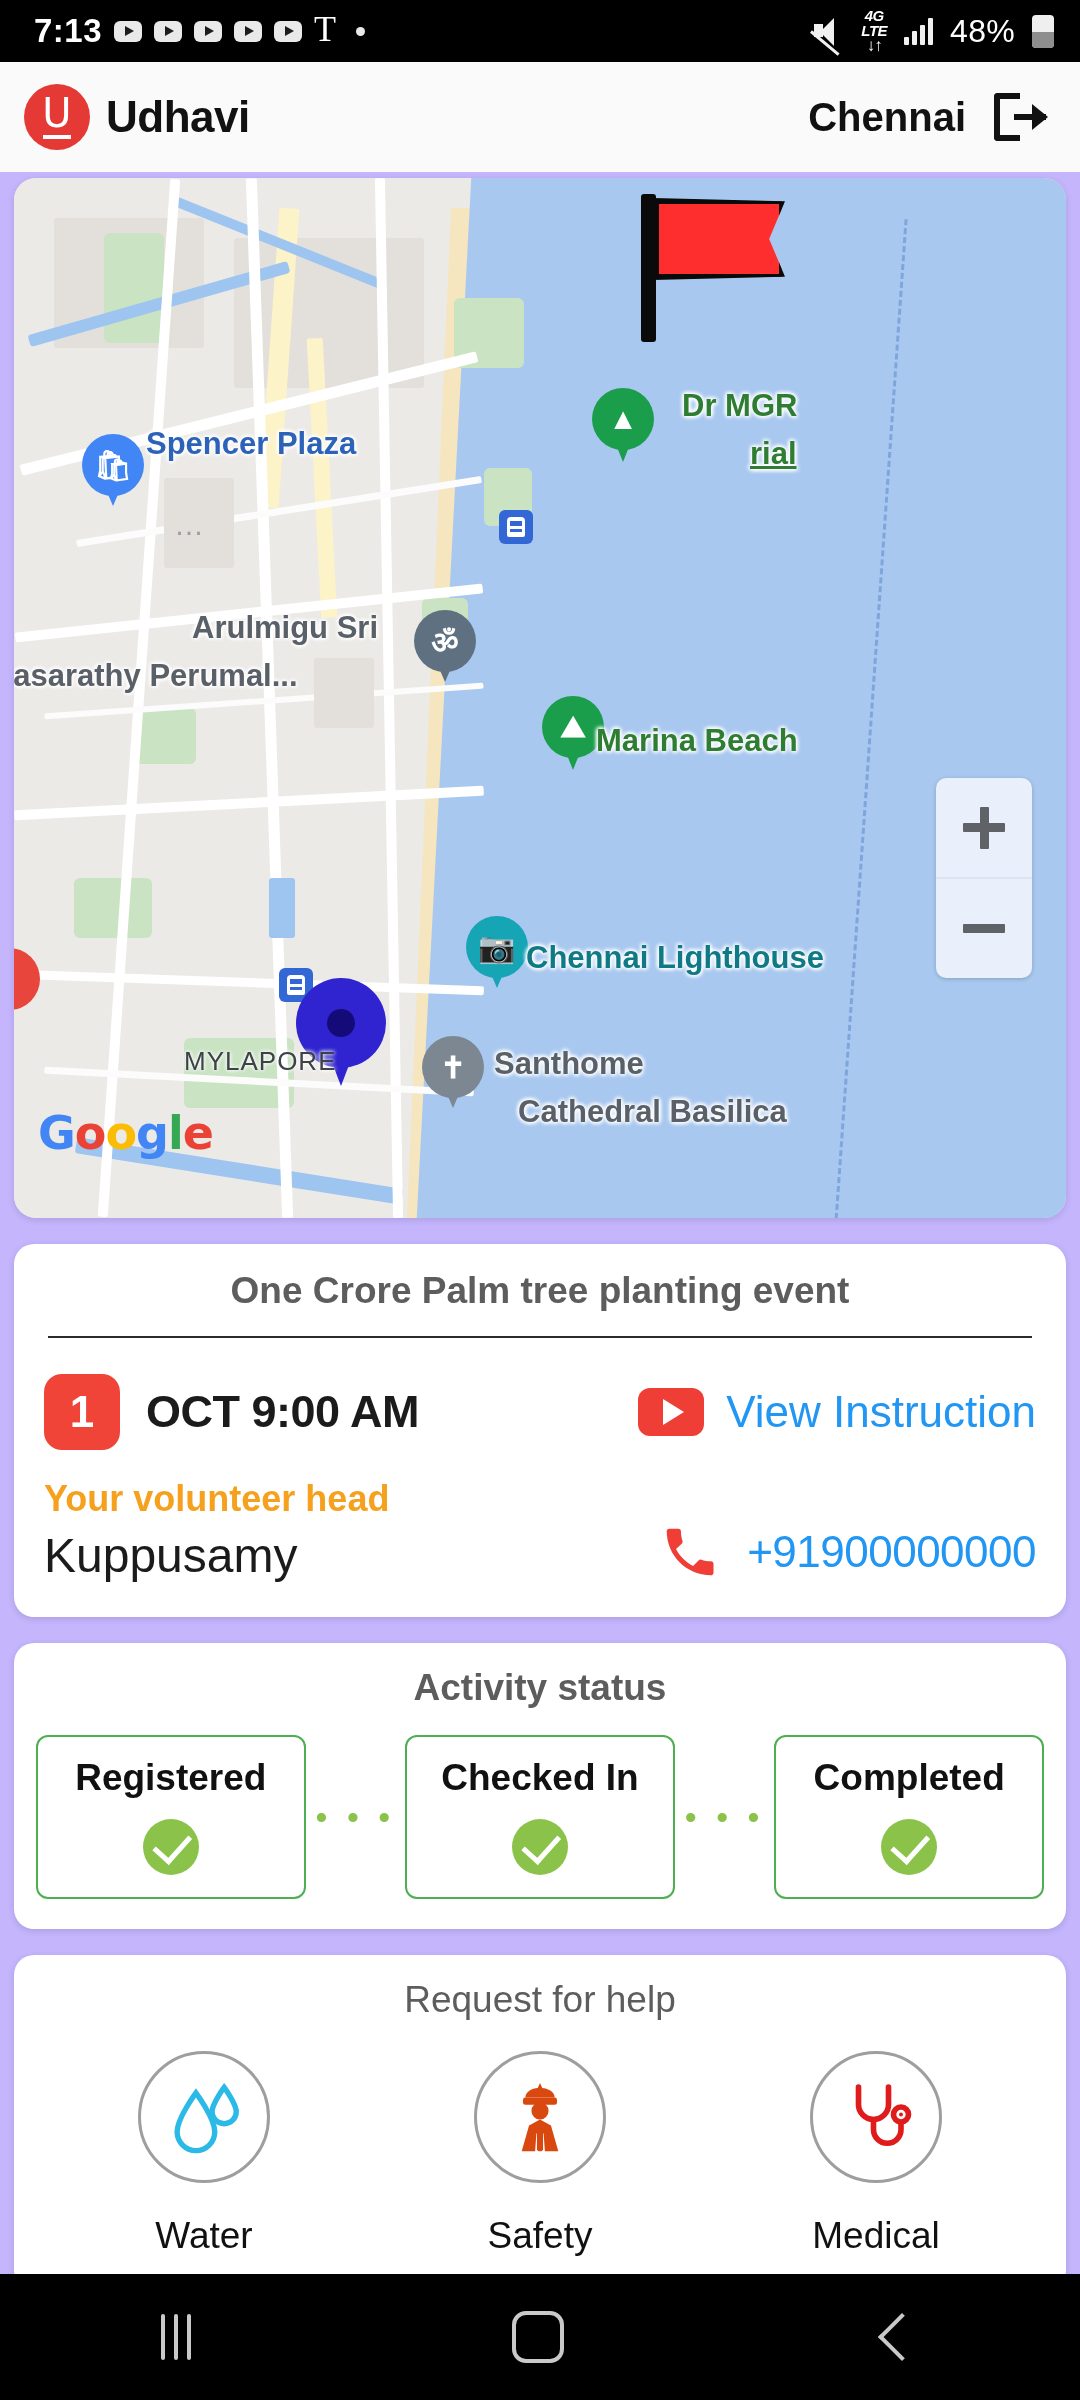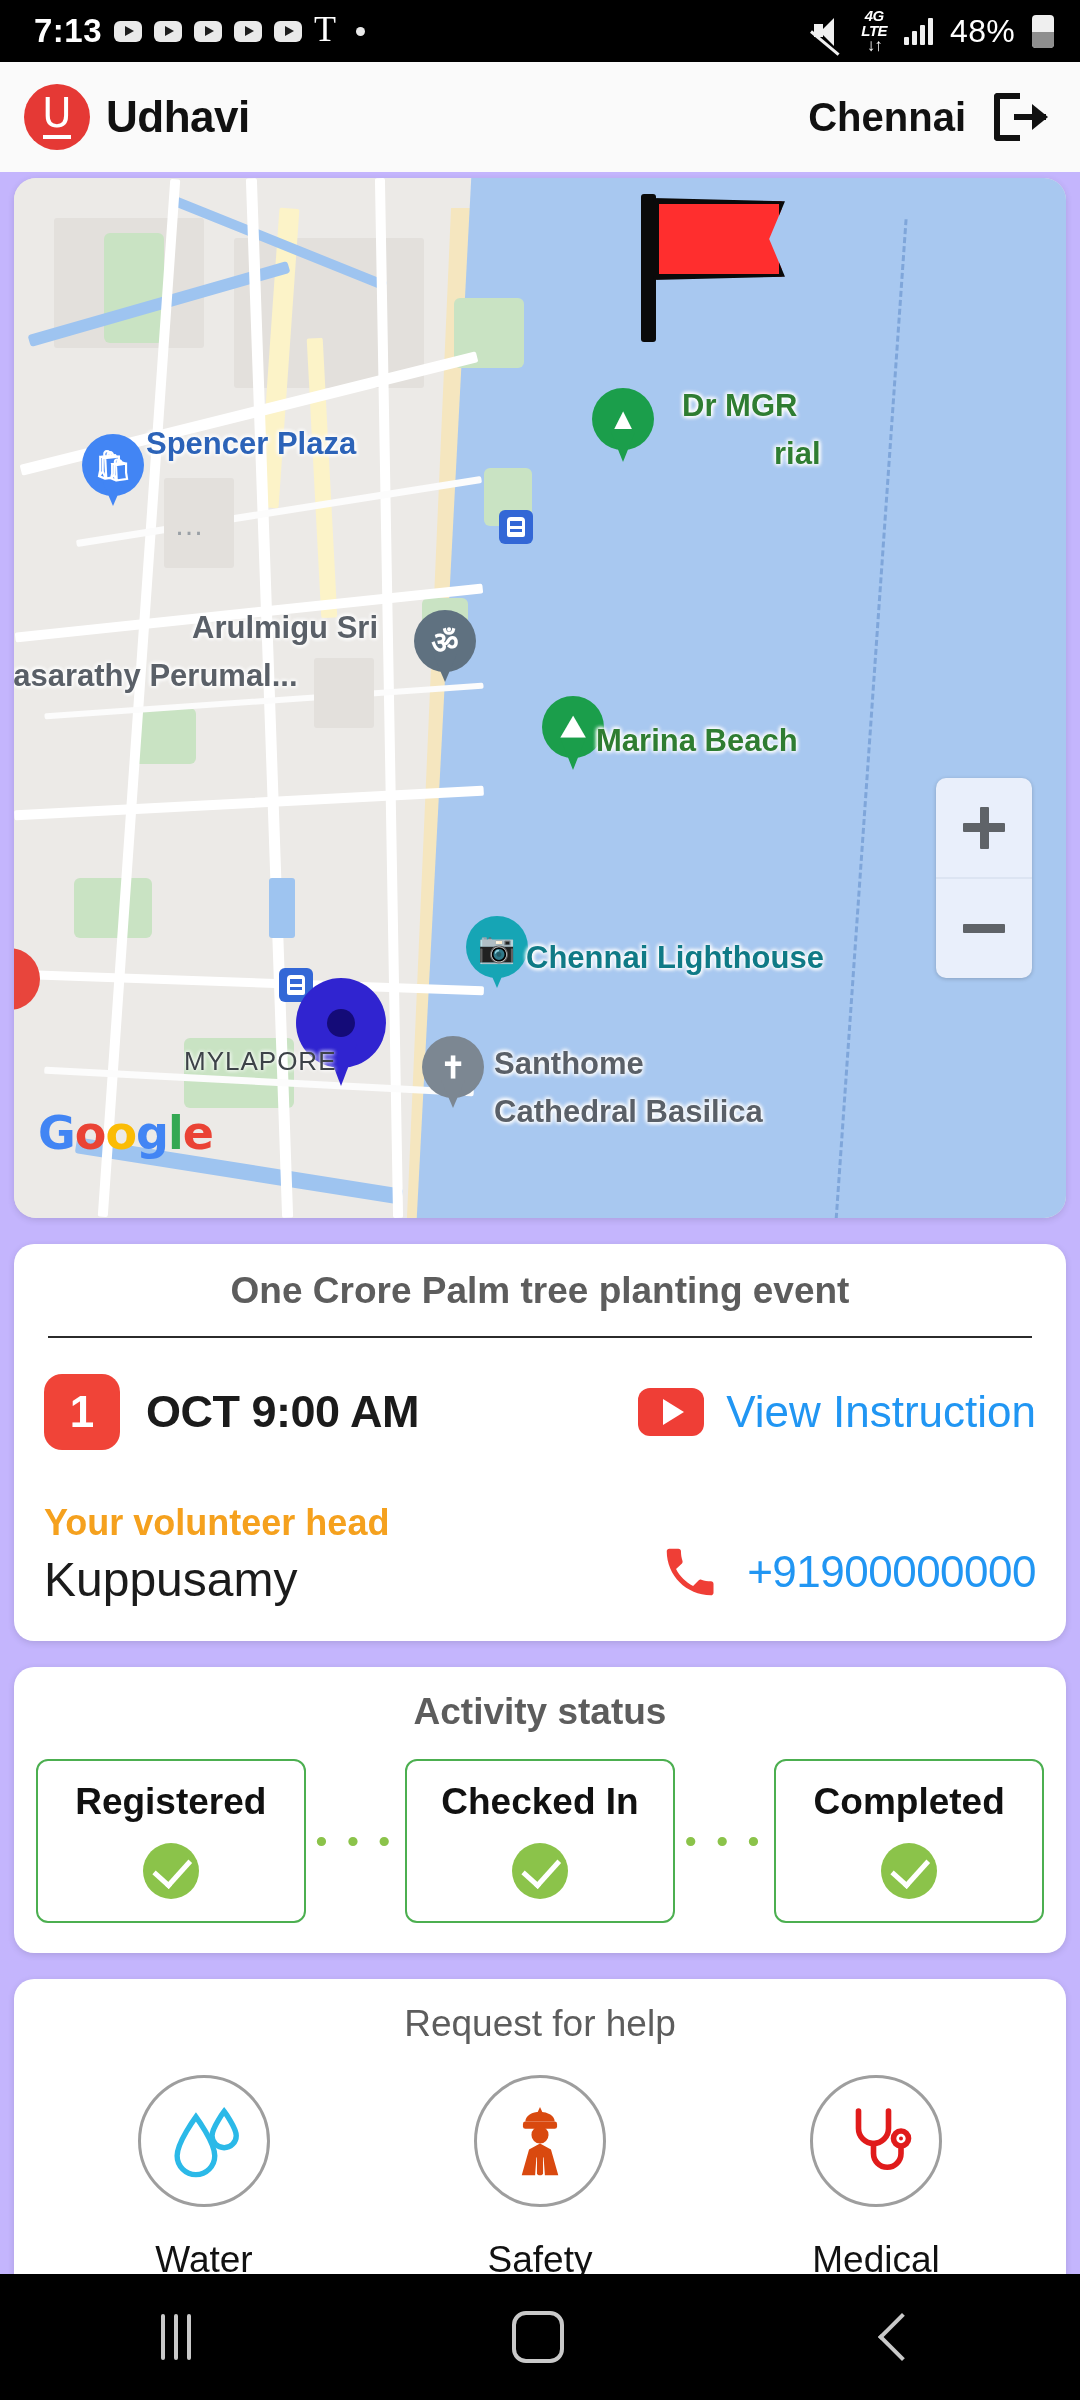--- a/index.html
+++ b/index.html
@@ -180,21 +180,21 @@
     display:flex; align-items:center; justify-content:center;
     font-size:44px; font-weight:600;
   }
   .date-text { font-size:45px; font-weight:700; color:#1b1b1b; margin-left:26px; letter-spacing:-.5px; }
   .instr { display:flex; align-items:center; gap:22px; margin-left:auto; }
   .yt-big { width:66px; height:48px; background:#ef3e36; border-radius:12px;
             display:flex; align-items:center; justify-content:center; }
   .yt-big::after{ content:""; width:0; height:0;
     border-left:21px solid #fff; border-top:13px solid transparent; border-bottom:13px solid transparent; margin-left:4px;}
   .instr-label { font-size:44px; font-weight:500; color:#2196f3; }
-  .row-2 { margin-top:52px; align-items:center; }
+  .row-2 { margin-top:28px; align-items:flex-end; }
   .vol-block { display:flex; flex-direction:column; }
   .vol-head { font-size:36px; font-weight:700; color:#f5a11e; }
   .vol-name { font-size:48px; font-weight:400; color:#1b1b1b; margin-top:8px; }
   .phone-block { display:flex; align-items:center; gap:26px; margin-left:auto; margin-top:34px; }
   .phone-ico { width:62px; height:62px; position:relative; }
   .phone-num { font-size:44px; font-weight:500; color:#2196f3; letter-spacing:-.5px; }
 
   
   .act-card { margin:26px 14px 0 14px; padding:24px 22px 30px 22px; }
   .act-title { text-align:center; font-size:37px; font-weight:700; color:#5d5d5d; }
@@ -351,21 +351,21 @@
       <div class="transit" style="left:265px;top:790px;">
           <span></span>
         </div>
 
       <div class="pin" style="left:578px;top:210px;">
         <div class="bulb" style="background:#1b9e4b;"></div>
         <div class="tail" style="border-top:30px solid #1b9e4b;"></div>
         <div class="gly">▲</div>
       </div>
       <div class="label lbl-green" style="left:660px;top:210px;margin-left:8px;">Dr MGR</div>
-      <div class="label lbl-green" style="left:760px;top:258px;">rial</div>
+      <div class="label lbl-green" style="left:736px;top:258px;text-decoration:underline;">rial</div>
 
       <div class="flag">
         <i class="pole"></i>
           <i class="cloth"></i>
       </div>
 
       <div class="pin" style="left:400px;top:432px;">
         <div class="bulb" style="background:#5f7180;"></div>
         <div class="tail" style="border-top:28px solid #5f7180;"></div>
         <div class="gly">ॐ</div>
@@ -395,21 +395,21 @@
           </div>
       </div>
       <div class="label lbl-dark" style="left:170px;top:868px;">MYLAPORE</div>
 
       <div class="pin" style="left:408px;top:858px;">
         <div class="bulb" style="background:#7c8792;"></div>
         <div class="tail" style="border-top:28px solid #7c8792;"></div>
         <div class="gly">✝</div>
       </div>
       <div class="label lbl-grey" style="left:480px;top:868px;">Santhome</div>
-      <div class="label lbl-grey" style="left:480px;top:916px;">Cathedral Basilica</div>
+      <div class="label lbl-grey" style="left:504px;top:916px;">Cathedral Basilica</div>
 
       <div class="gmaps-logo"><span class="g1">G</span><span class="g2">o</span><span class="g3">o</span><span class="g4">g</span><span class="g5">l</span><span class="g6">e</span></div>
 
       <div class="zoomctl">
         <div class="zoombtn">
           <i class="plus-h"></i>
             <i class="plus-v"></i>
         </div>
         <div class="zoombtn">
           <i class="minus-h"></i>

